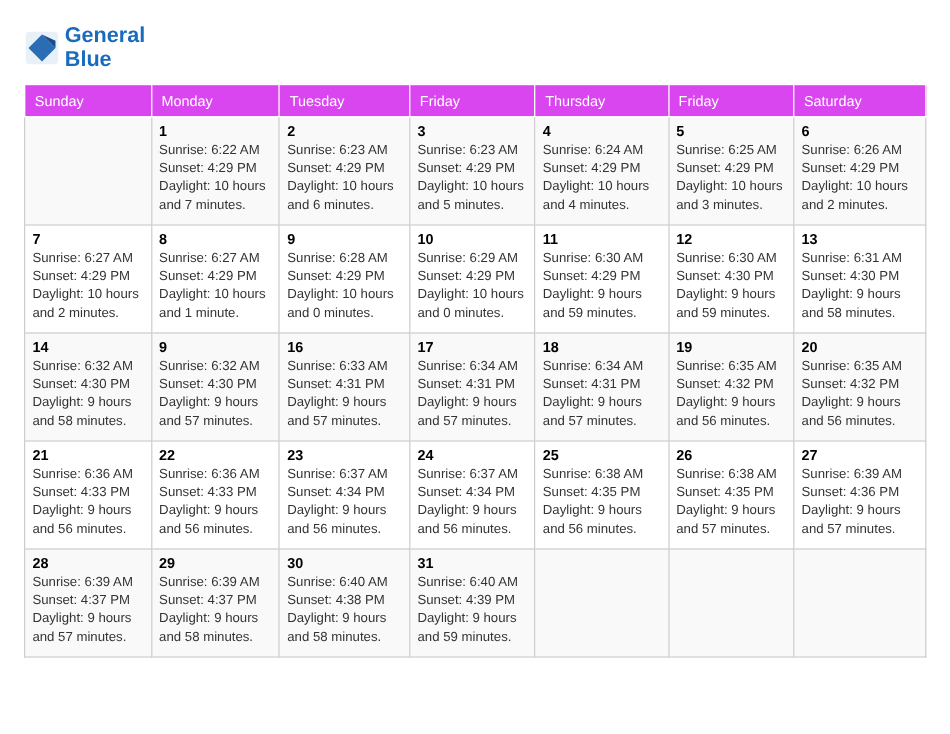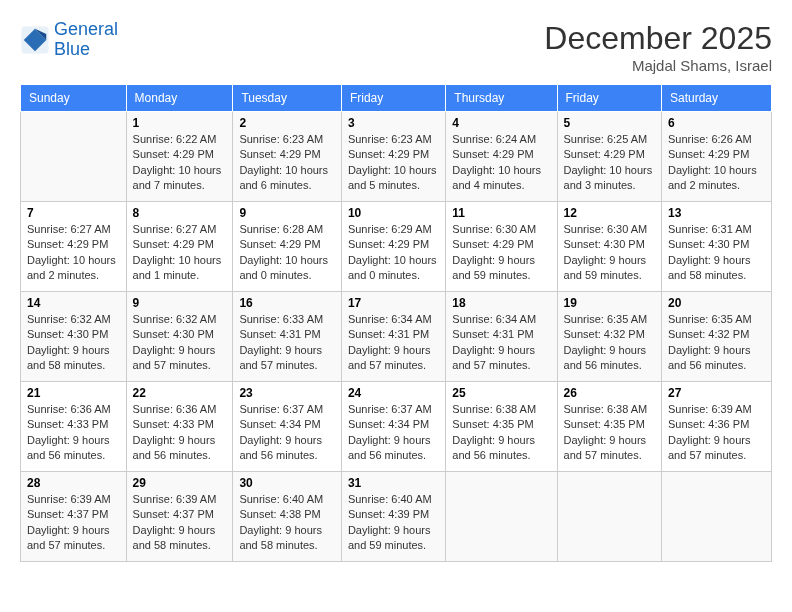--- a/index.html
+++ b/index.html
@@ -16,21 +16,21 @@
       align-items: flex-start;
       margin-bottom: 10px;
     }
     .logo {
       display: flex;
       align-items: center;
       gap: 4px;
     }
     .logo-text {
       font-size: 18px;
-      font-weight: normal;
+      font-weight: bold;
       color: #333;
       line-height: 1.1;
     }
     .logo-text span {
       color: #1a6bbf;
     }
     .logo-icon {
       width: 30px;
       height: 30px;
     }
@@ -45,21 +45,21 @@
     .location {
       font-size: 15px;
       color: #555;
     }
     table {
       width: 100%;
       border-collapse: collapse;
       font-size: 11px;
     }
     thead tr th {
-      background-color: #3b82f6;
+      background-color: #d946ef;
       color: #fff;
       text-align: left;
       padding: 6px 8px;
       font-size: 12px;
       font-weight: normal;
       border: 1px solid #fff;
     }
     tbody tr {
       vertical-align: top;
     }
@@ -95,24 +95,20 @@
     <svg class="logo-icon" viewBox="0 0 40 40" width="40" height="40">
       <rect x="2" y="2" width="36" height="36" rx="4" fill="#e8f0f8"></rect>
       <polygon points="20,5 35,20 20,35 5,20" fill="#2a6db5"></polygon>
       <polygon points="20,5 35,12 35,20" fill="#1a4d8f"></polygon>
     </svg>
     <div class="logo-text">
       <div><span>General</span></div>
       <div><span style="color:#1a6bbf;">Blue</span></div>
     </div>
   </div>
-  <div class="title-block">
-    <div class="month-title">December 2025</div>
-    <div class="location">Majdal Shams, Israel</div>
-  </div>
 </div>
 
 <table>
   <thead>
     <tr>
     <th>Sunday</th>
         <th>Monday</th>
         <th>Tuesday</th>
         <th>Friday</th>
         <th>Thursday</th>

